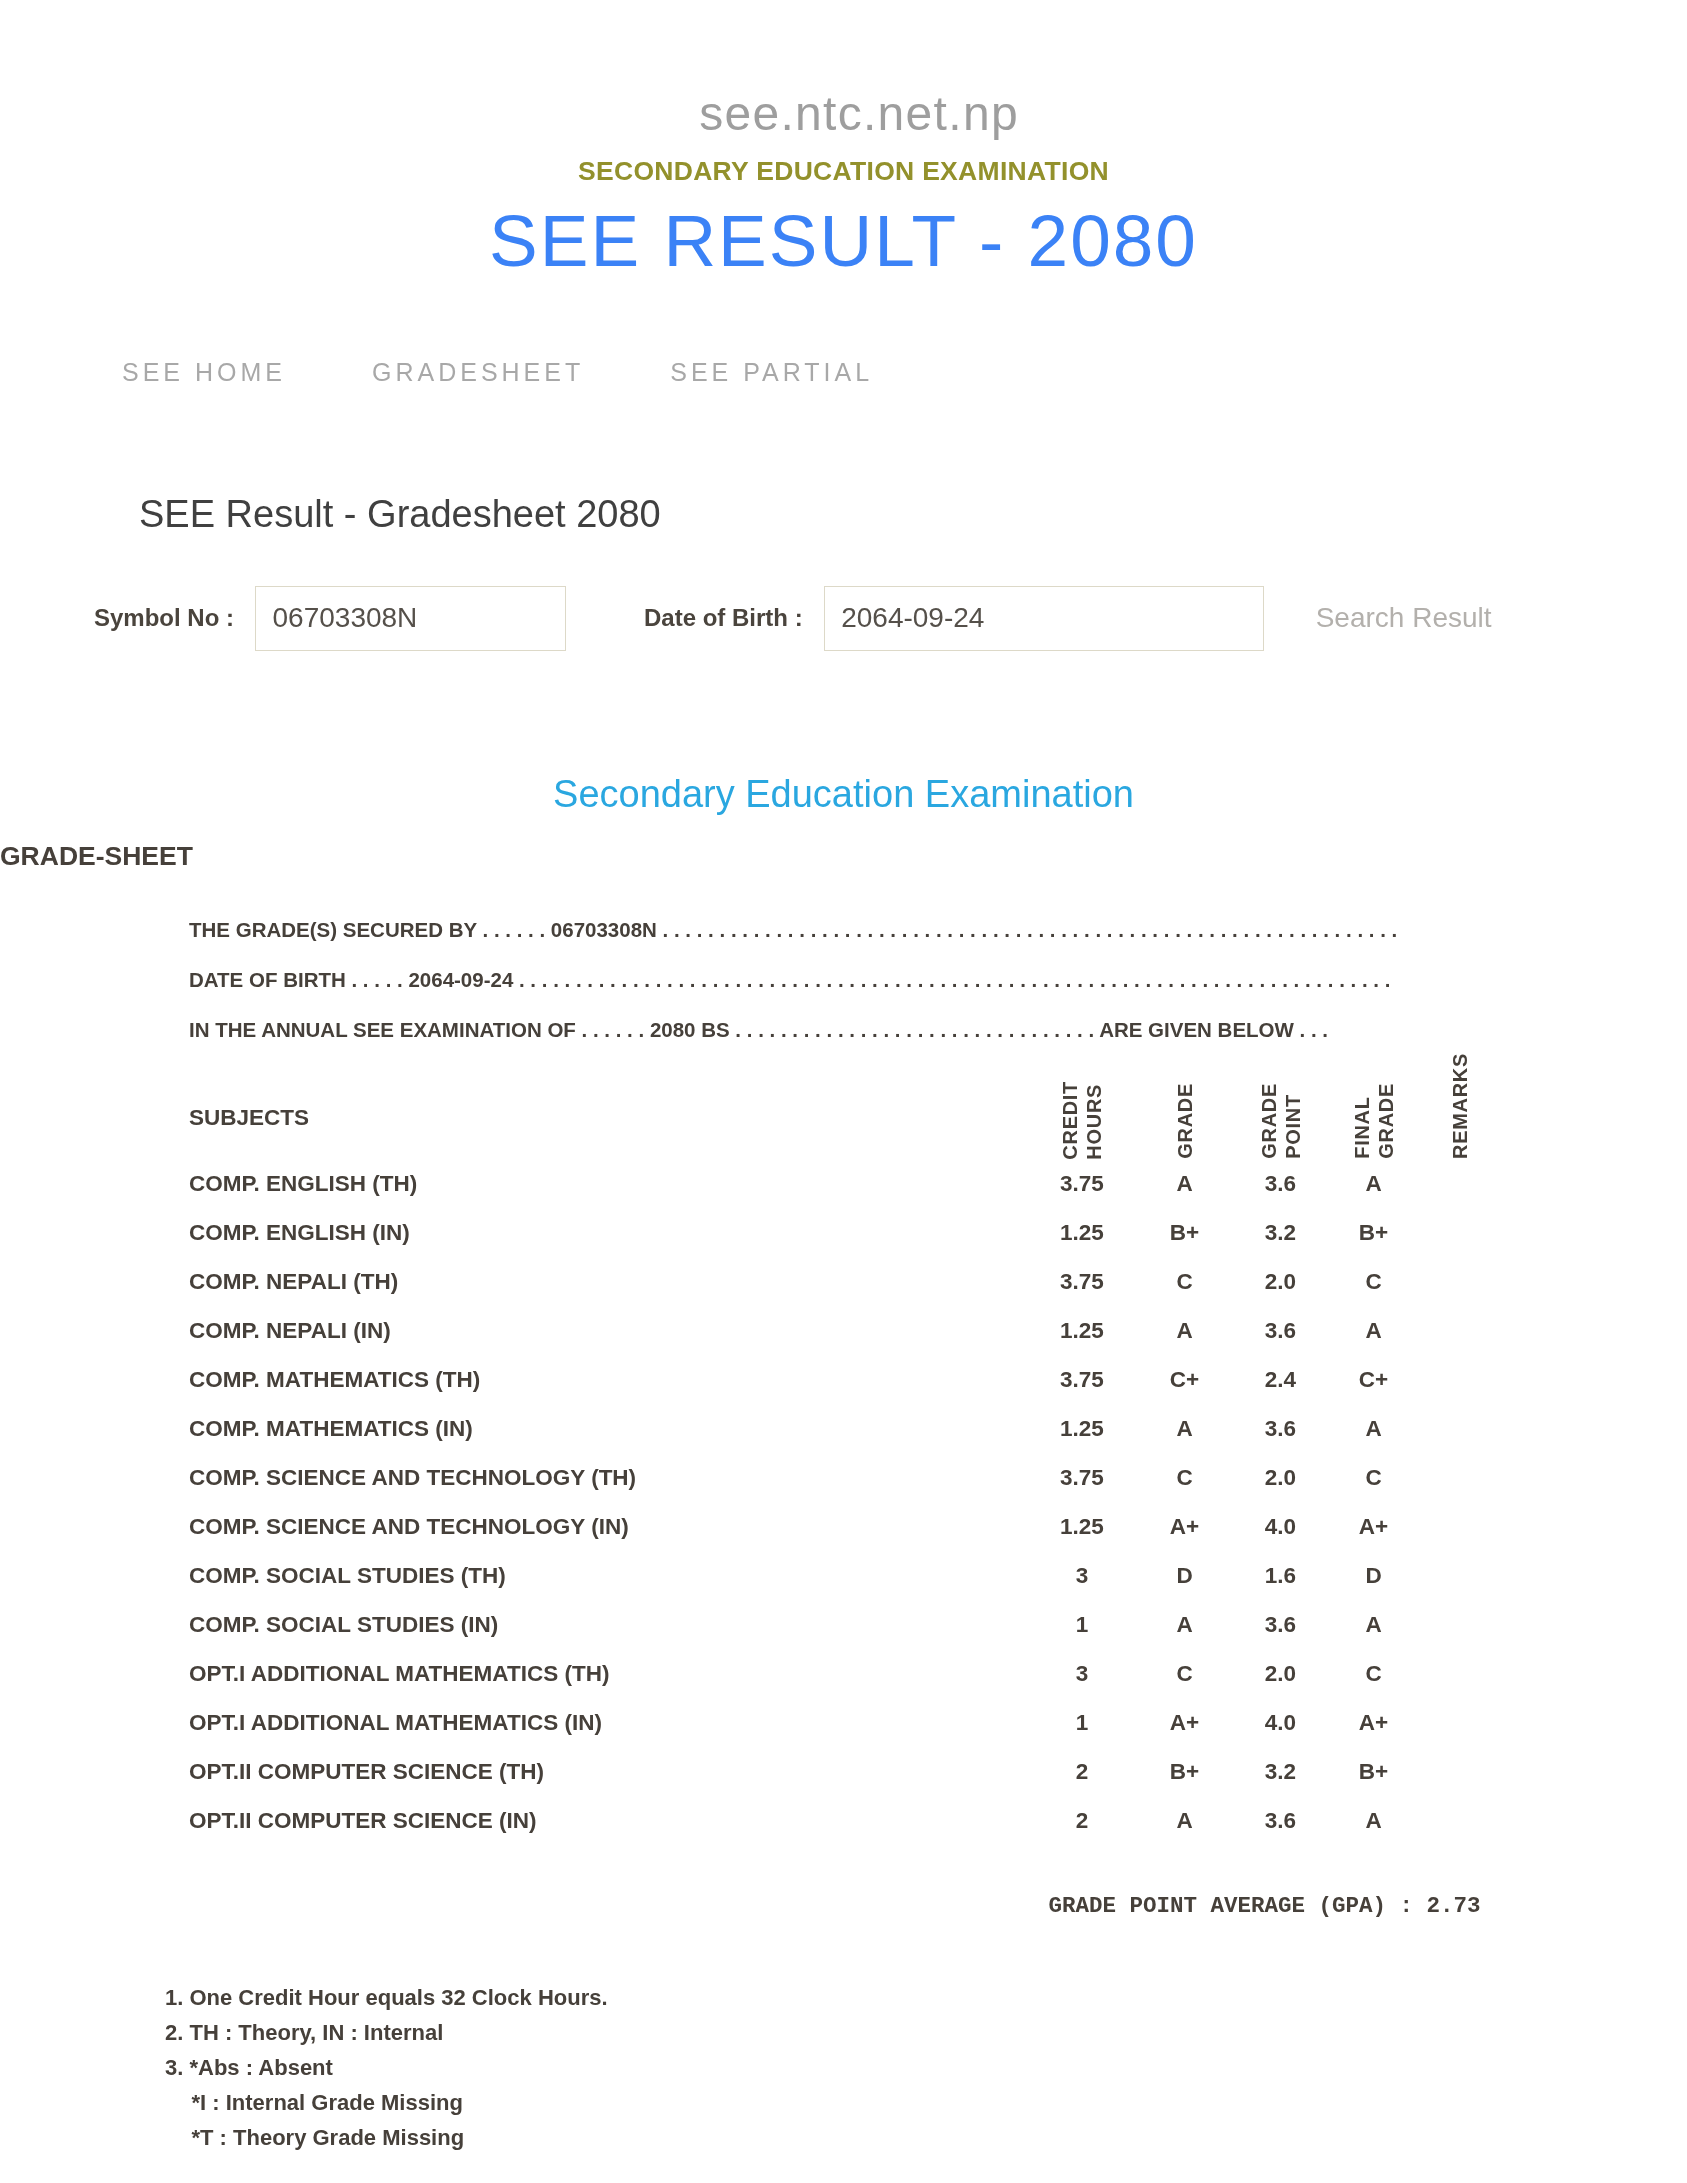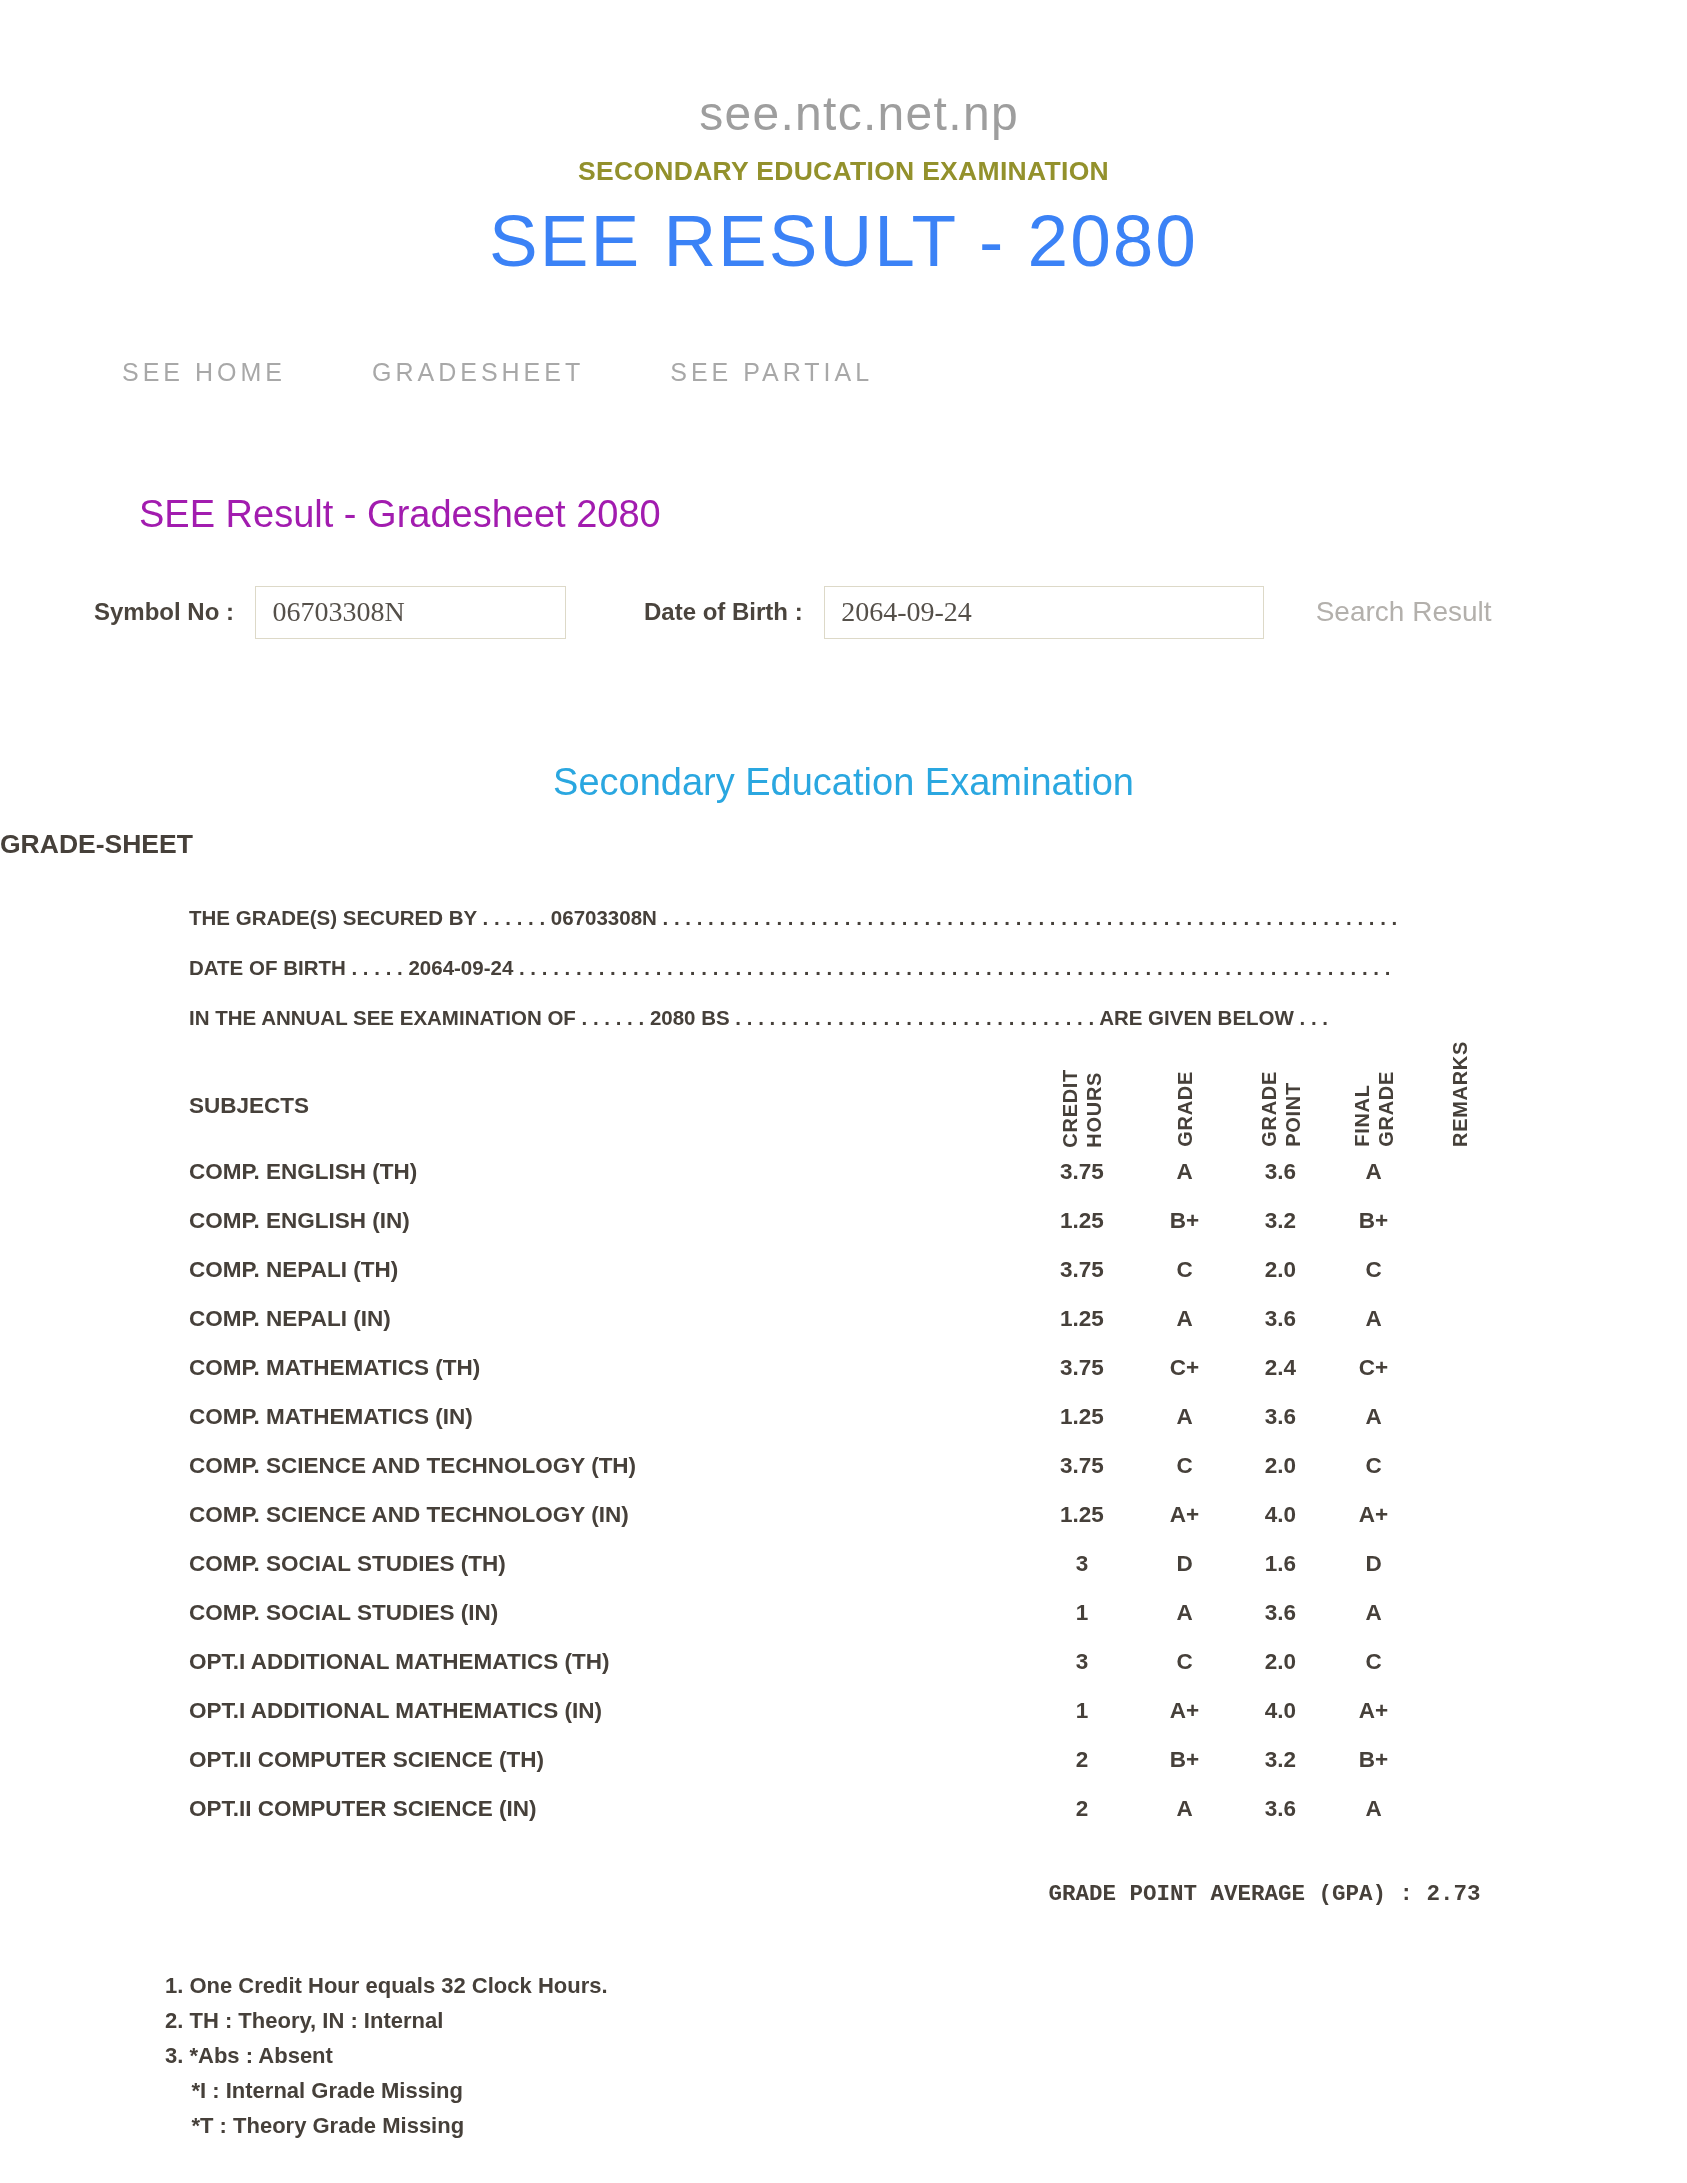--- a/index.html
+++ b/index.html
@@ -29,30 +29,30 @@
     margin: 76px 0 0 122px;
     display: flex; gap: 86px;
   }
   .nav a {
     font-size: 25px; color: #a8a8a8; letter-spacing: 4px; text-decoration: none; cursor: pointer;
   }
 
   
   .page-heading {
     margin: 106px 0 0 139px;
-    font-size: 38px; font-weight: 400; color: #a21caf;
+    font-size: 38px; font-weight: 400; color: #404040;
   }
   .search-form {
     margin: 50px 0 0 94px;
     display: flex; align-items: center;
   }
   .search-form label { font-size: 24px; font-weight: 700; color: #4a443d; }
   .search-form input {
-    height: 53px; border: 0.7px solid #ddd9c8; background: #fff;
-    font-family: Liberation Serif, serif;
+    height: 65px; border: 0.7px solid #ddd9c8; background: #fff;
+    font-family: Liberation Sans, sans-serif;
     font-size: 28px; color: #55504a; padding-left: 16.5px; outline: none;
   }
   .symbol-input { width: 311px; margin-left: 21px; }
   .dob-label { margin-left: 78px; }
   .dob-input { width: 440px; margin-left: 21px; }
   .search-btn {
     margin-left: 52px; font-size: 28px; color: #b3b0ac; background: none; border: none;
     font-family: "Liberation Sans", sans-serif; cursor: pointer;
   }
 

